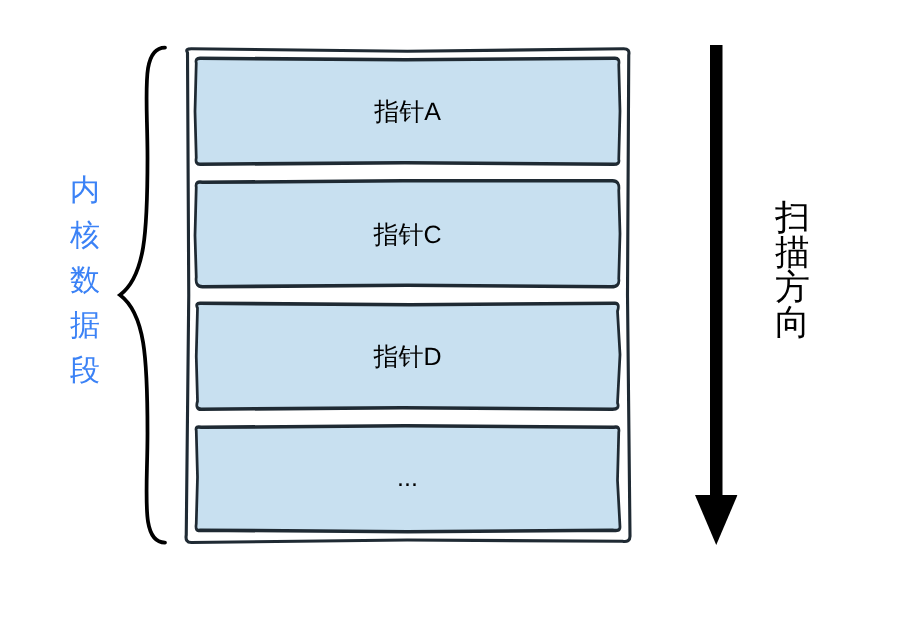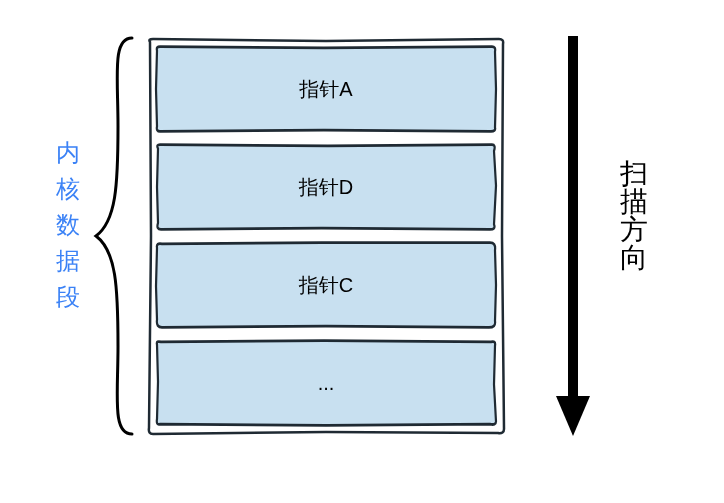--- a/index.html
+++ b/index.html
@@ -132,30 +132,30 @@
       <div class="cell">
         <svg class="bg" viewBox="0 0 344 70" preserveAspectRatio="none">
           <path d="M3 5 Q2 2 6 2 L 170 3 L 338 2 Q 342 2 341 6 L 342 35 L 341 65 Q 342 68 337 68 L 170 67 L 6 68 Q 2 68 3 64 L 2 35 Z" fill="#c8e0f0" stroke="#1f2a33" stroke-width="2.2" stroke-linejoin="round"></path>
         </svg>
         <span class="label">指针A</span>
       </div>
 
 
       <div class="cell">
         <svg class="bg" viewBox="0 0 344 70" preserveAspectRatio="none">
-          <path d="M4 5 Q2 2 6 2 L 174 3 L 338 2 Q 342 2 340 7 L 342 34 L 340 64 Q 342 68 336 68 L 168 67 L 7 68 Q 2 68 4 63 L 3 35 Z" fill="#c8e0f0" stroke="#1f2a33" stroke-width="2.2" stroke-linejoin="round"></path>
+          <path d="M3 6 Q2 2 8 3 L 168 2 L 336 2 Q 342 2 341 8 L 342 35 L 341 63 Q 342 68 335 68 L 172 67 L 8 68 Q 2 68 3 62 L 2 36 Z" fill="#c8e0f0" stroke="#1f2a33" stroke-width="2.2" stroke-linejoin="round"></path>
         </svg>
-        <span class="label">指针D</span>
+        <span class="label">指针C</span>
       </div>
 
       <div class="cell">
         <svg class="bg" viewBox="0 0 344 70" preserveAspectRatio="none">
-          <path d="M3 6 Q2 2 8 3 L 168 2 L 336 2 Q 342 2 341 8 L 342 35 L 341 63 Q 342 68 335 68 L 172 67 L 8 68 Q 2 68 3 62 L 2 36 Z" fill="#c8e0f0" stroke="#1f2a33" stroke-width="2.2" stroke-linejoin="round"></path>
+          <path d="M4 5 Q2 2 6 2 L 174 3 L 338 2 Q 342 2 340 7 L 342 34 L 340 64 Q 342 68 336 68 L 168 67 L 7 68 Q 2 68 4 63 L 3 35 Z" fill="#c8e0f0" stroke="#1f2a33" stroke-width="2.2" stroke-linejoin="round"></path>
         </svg>
-        <span class="label">指针C</span>
+        <span class="label">指针D</span>
       </div>
 
       <div class="cell">
         <svg class="bg" viewBox="0 0 344 70" preserveAspectRatio="none">
           <path d="M3 5 Q2 2 7 3 L 170 2 L 337 3 Q 342 2 341 6 L 340 36 L 342 65 Q 342 68 336 67 L 172 68 L 6 67 Q 2 68 3 63 L 4 34 Z" fill="#c8e0f0" stroke="#1f2a33" stroke-width="2.2" stroke-linejoin="round"></path>
         </svg>
         <span class="label">...</span>
       </div>
     </div>
   </div>

